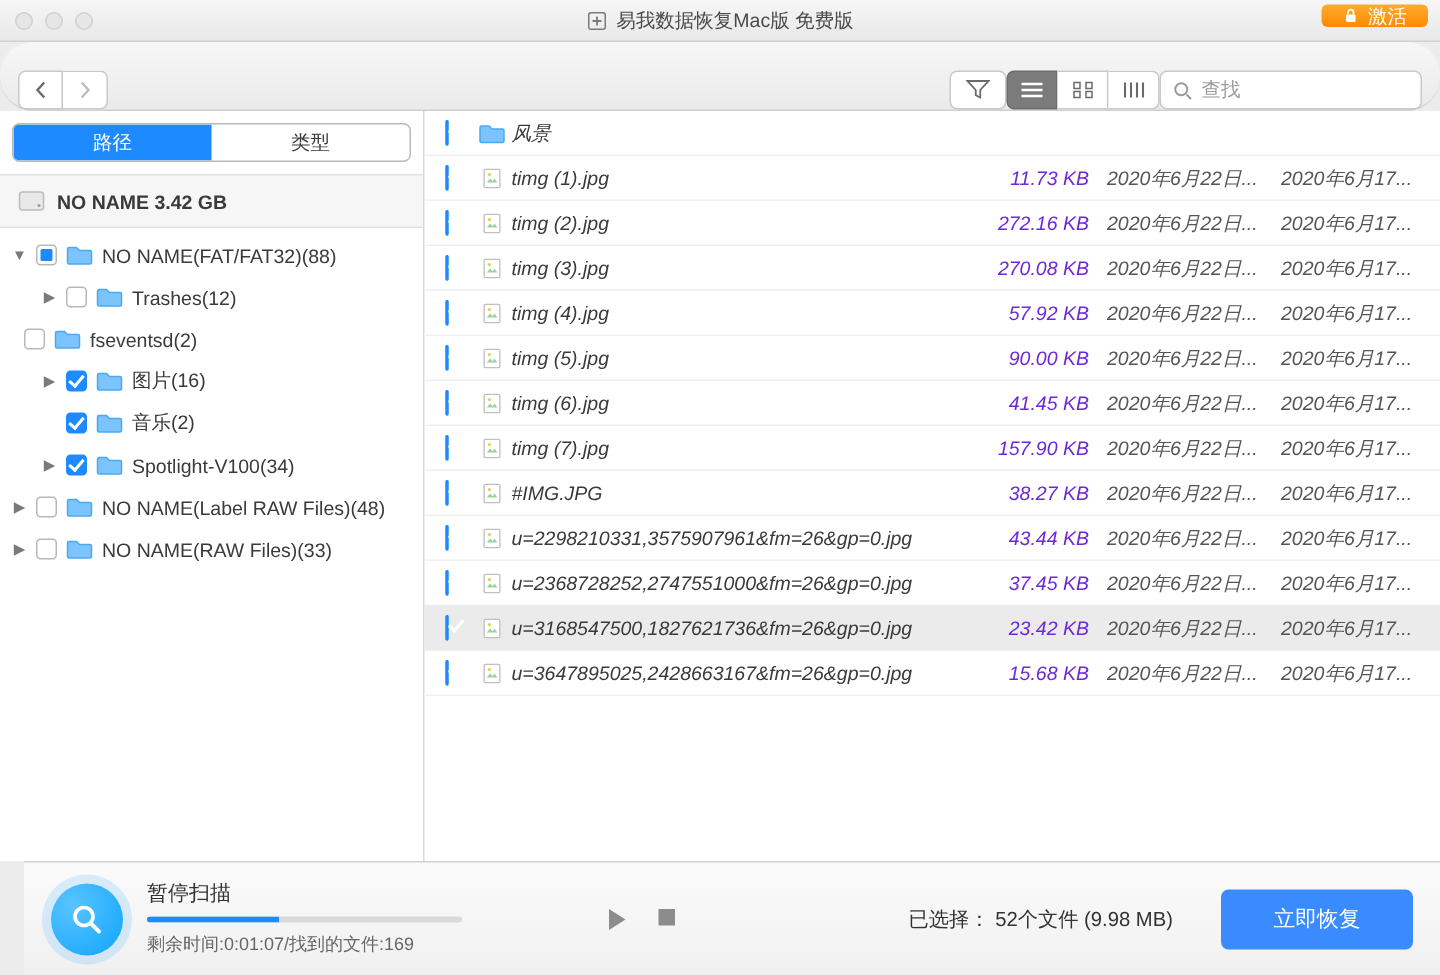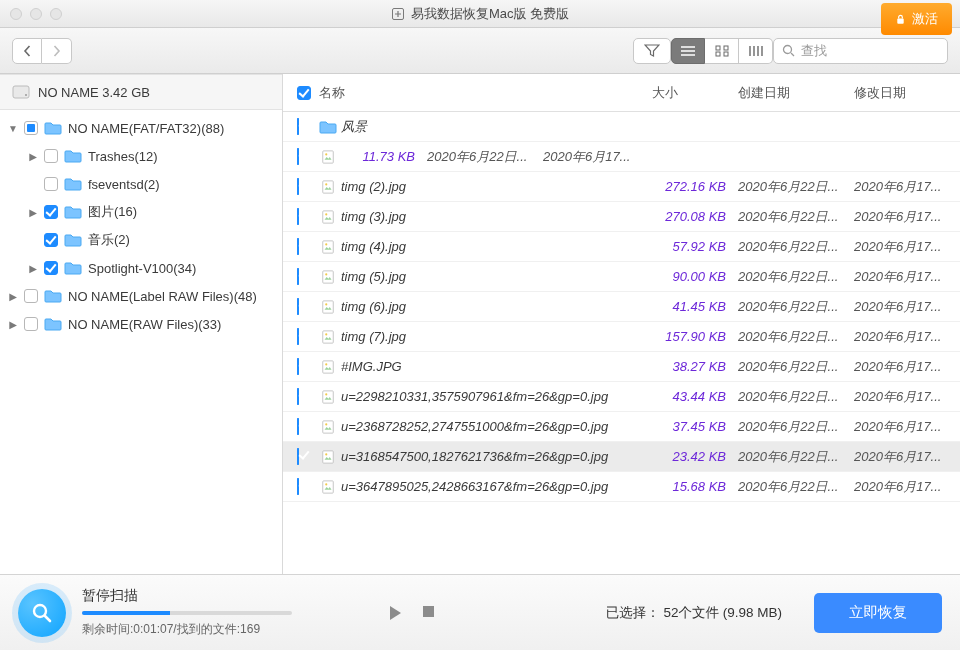--- a/index.html
+++ b/index.html
@@ -8,30 +8,30 @@
 
   
   .titlebar {
     height: 28px; background: linear-gradient(#f6f6f6,#e8e8e8);
     border-bottom: 1px solid #cfcfcf; position: relative; display:flex; align-items:center;
   }
   .traffic { position:absolute; left:10px; top:8px; display:flex; gap:8px; }
   .traffic span { width:12px; height:12px; border-radius:50%; background:#e6e6e6; border:1px solid #d0d0d0; }
   .titlebar .title { margin:0 auto; font-size:13px; color:#4a4a4a; display:flex; align-items:center; gap:6px;}
   .activate {
-    position:absolute; right:8px; top:3px; height:32px; padding:0 14px;
+    position:absolute; right:8px; top:3px; height:15px; padding:0 14px;
     background:linear-gradient(#ffab2e,#ff8a00); color:#fff; border-radius:4px;
     display:flex; align-items:center; gap:6px; font-size:13px; font-weight:500;
   }
   .lock { width:11px; height:11px; }
 
   
   .toolbar {
     height: 46px; background: linear-gradient(#f7f7f7,#eaeaea);
-    border-bottom:1px solid #cfcfcf; display:flex; align-items:center; padding:0 12px; gap:0;
+    border-bottom:1px solid #cfcfcf; display:flex; align-items:flex-end; padding:0 12px; gap:0;border-radius:22px;
   }
   .navbtns { display:flex; }
   .btn {
     height:26px; min-width:30px; background:#fff; border:1px solid #c8c8c8;
     display:flex; align-items:center; justify-content:center; color:#6a6a6a;
   }
   .navbtns .btn:first-child{border-radius:5px 0 0 5px;}
   .navbtns .btn:last-child{border-left:none;border-radius:0 5px 5px 0;}
   .toolbar .spacer { flex:1; }
   .iconbtn { border-radius:5px; }
@@ -49,21 +49,21 @@
   
   .main { display:flex; height:calc(650px - 28px - 46px - 76px); background:#fff;}
   .side {
     width:283px; border-right:1px solid #d9d9d9; background:#fff; display:flex; flex-direction:column;
   }
   .tabs { display:flex; height:26px; margin:8px; border:1px solid #b9b9b9; border-radius:5px; overflow:hidden;}
   .tabs div{flex:1;display:flex;align-items:center;justify-content:center;font-size:13px;}
   .tabs .on{background:#1d8bff;color:#fff;}
   .drive {
     height:36px;border-top:1px solid #e3e3e3;border-bottom:1px solid #e3e3e3;background:#f6f6f6;
-    display:flex;align-items:center;gap:8px;padding:0 12px;font-weight:400;
+    display:flex;align-items:center;gap:8px;padding:0 12px;font-weight:700;
   }
   .drive svg{flex-shrink:0;}
 
   .tree{padding:4px 0 0 0;}
   .node{display:flex;align-items:center;height:28px;gap:6px;padding-right:8px;}
   .node .tw{width:10px;display:flex;justify-content:center;color:#7a7a7a;font-size:10px;}
   .cb{width:14px;height:14px;border:1px solid #b7b7b7;border-radius:3px;background:#fff;position:relative;flex-shrink:0;}
   .cb.on{background:#1d8bff;border-color:#1d8bff;}
   .cb.on::after{content:"";position:absolute;left:3px;top:0px;width:4px;height:8px;border:solid #fff;border-width:0 2px 2px 0;transform:rotate(40deg);}
   .cb.mix::after{content:"";position:absolute;left:2px;right:2px;top:2px;bottom:2px;background:#1d8bff;border-radius:1px;}
@@ -89,21 +89,21 @@
   .row .c-chk{width:22px;}
   .row .c-ico{width:22px;display:flex;align-items:center;}
   .row .c-name{flex:1;white-space:nowrap;overflow:hidden;text-overflow:ellipsis;}
   .row .c-size{width:86px;color:#6d28d9;text-align:right;padding-right:12px;}
   .row .c-cd{width:116px;color:#555;white-space:nowrap;overflow:hidden;text-overflow:ellipsis;}
   .row .c-md{width:106px;color:#555;white-space:nowrap;overflow:hidden;text-overflow:ellipsis;}
 
   
   .footer{
     height:76px;border-top:1px solid #d4d4d4;background:linear-gradient(#fbfbfb,#f0f0f0);
-    display:flex;align-items:center;padding:0 18px;gap:16px;
+    display:flex;align-items:center;padding:0 18px;gap:16px;margin-left:16px;
   }
   .scanicon{
     width:48px;height:48px;border-radius:50%;
     background:radial-gradient(circle at 30% 30%,#59c4ff,#0fa4ff);
     position:relative;flex-shrink:0;
     box-shadow:0 0 0 6px rgba(60,170,255,.18);
   }
   .scanicon svg{position:absolute;left:13px;top:13px;}
   .scantext{display:flex;flex-direction:column;gap:6px;width:290px;}
   .scantext .t1{font-size:14px;color:#333;}
@@ -189,20 +189,24 @@
       <circle cx="5.5" cy="5.5" r="4" fill="none" stroke="#9b9b9b" stroke-width="1.3"></circle>
       <path d="M9 9l3 3" stroke="#9b9b9b" stroke-width="1.3"></path>
       </svg>
     <span>查找</span>
   </div>
 </div>
 
 <div class="main">
 
   <div class="side">
+    <div class="tabs">
+      <div class="on">路径</div>
+      <div>类型</div>
+    </div>
     <div class="drive">
       <svg width="18" height="14" viewBox="0 0 18 14">
         <rect x="1" y="1" width="16" height="12" rx="2" fill="#e9e9e9" stroke="#bcbcbc"></rect>
         <circle cx="14" cy="10" r="1" fill="#9a9a9a"></circle>
         </svg>
       <span>NO NAME 3.42 GB</span>
     </div>
     <div class="tree" id="tree">
         <div class="node" style="padding-left: 8px;">
           <span class="tw">▼</span>
@@ -213,21 +217,21 @@
           <span class="lbl">NO NAME(FAT/FAT32)(88)</span>
         </div>
         <div class="node" style="padding-left: 28px;">
           <span class="tw">▶</span>
           <span class="cb "></span>
           <svg class="fico" viewBox="0 0 18 14">
             <path d="M1 3a1 1 0 011-1h5l2 2h7a1 1 0 011 1v7a1 1 0 01-1 1H2a1 1 0 01-1-1z" fill="#7cc4ff" stroke="#4aa9f2"></path>
           </svg>
           <span class="lbl">Trashes(12)</span>
         </div>
-        <div class="node" style="padding-left: 28px;">
+        <div class="node" style="">
           <span class="tw"></span>
           <span class="cb "></span>
           <svg class="fico" viewBox="0 0 18 14">
             <path d="M1 3a1 1 0 011-1h5l2 2h7a1 1 0 011 1v7a1 1 0 01-1 1H2a1 1 0 01-1-1z" fill="#7cc4ff" stroke="#4aa9f2"></path>
           </svg>
           <span class="lbl">fseventsd(2)</span>
         </div>
         <div class="node" style="padding-left: 28px;">
           <span class="tw">▶</span>
           <span class="cb on"></span>
@@ -265,29 +269,20 @@
           <span class="cb "></span>
           <svg class="fico" viewBox="0 0 18 14">
             <path d="M1 3a1 1 0 011-1h5l2 2h7a1 1 0 011 1v7a1 1 0 01-1 1H2a1 1 0 01-1-1z" fill="#7cc4ff" stroke="#4aa9f2"></path>
           </svg>
           <span class="lbl">NO NAME(RAW Files)(33)</span>
         </div>
       </div>
   </div>
 
   <div class="files">
-    <div class="fhead">
-      <div class="c-chk">
-          <div class="cb on"></div>
-        </div>
-      <div class="c-name">名称</div>
-      <div class="c-size">大小</div>
-      <div class="c-cd">创建日期</div>
-      <div class="c-md">修改日期</div>
-    </div>
     <div class="fbody" id="fbody">
         <div class="row">
           <div class="c-chk"><span class="cb on"></span></div>
           <div class="c-ico">
             <svg class="fico" viewBox="0 0 18 14">
               <path d="M1 3a1 1 0 011-1h5l2 2h7a1 1 0 011 1v7a1 1 0 01-1 1H2a1 1 0 01-1-1z" fill="#7cc4ff" stroke="#4aa9f2"></path>
             </svg>
           </div>
           <div class="c-name">风景</div>
           <div class="c-size"></div>
@@ -296,20 +291,21 @@
         </div>
         <div class="row">
           <div class="c-chk"><span class="cb on"></span></div>
           <div class="c-ico">
             <svg class="fico" viewBox="0 0 16 16">
               <rect x="2" y="1" width="12" height="14" rx="1" fill="#fff" stroke="#bfbfbf"></rect>
               <path d="M4 11l2.5-3 2 2 1.5-2 2 3z" fill="#9cd29c"></path>
               <circle cx="6" cy="5" r="1.2" fill="#f2c94c"></circle>
             </svg>
           </div>
+          <div class="c-name">timg (1).jpg</div>
           <div class="c-size">11.73 KB</div>
           <div class="c-cd">2020年6月22日...</div>
           <div class="c-md">2020年6月17...</div>
         </div>
         <div class="row">
           <div class="c-chk"><span class="cb on"></span></div>
           <div class="c-ico">
             <svg class="fico" viewBox="0 0 16 16">
               <rect x="2" y="1" width="12" height="14" rx="1" fill="#fff" stroke="#bfbfbf"></rect>
               <path d="M4 11l2.5-3 2 2 1.5-2 2 3z" fill="#9cd29c"></path>

